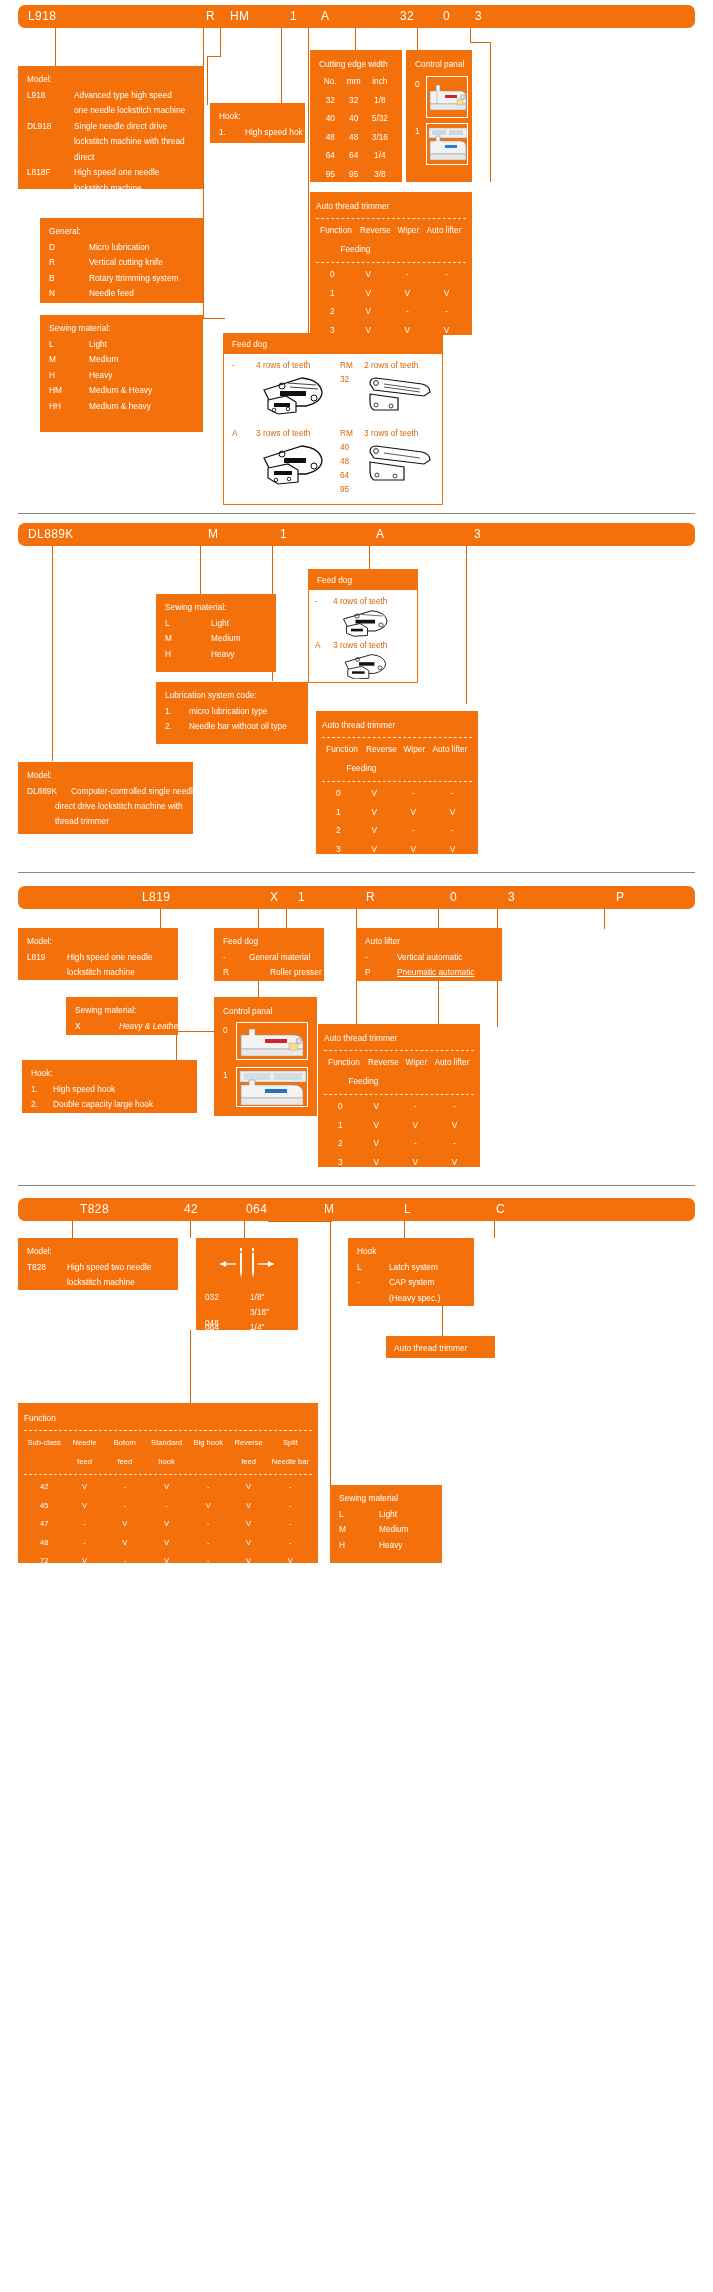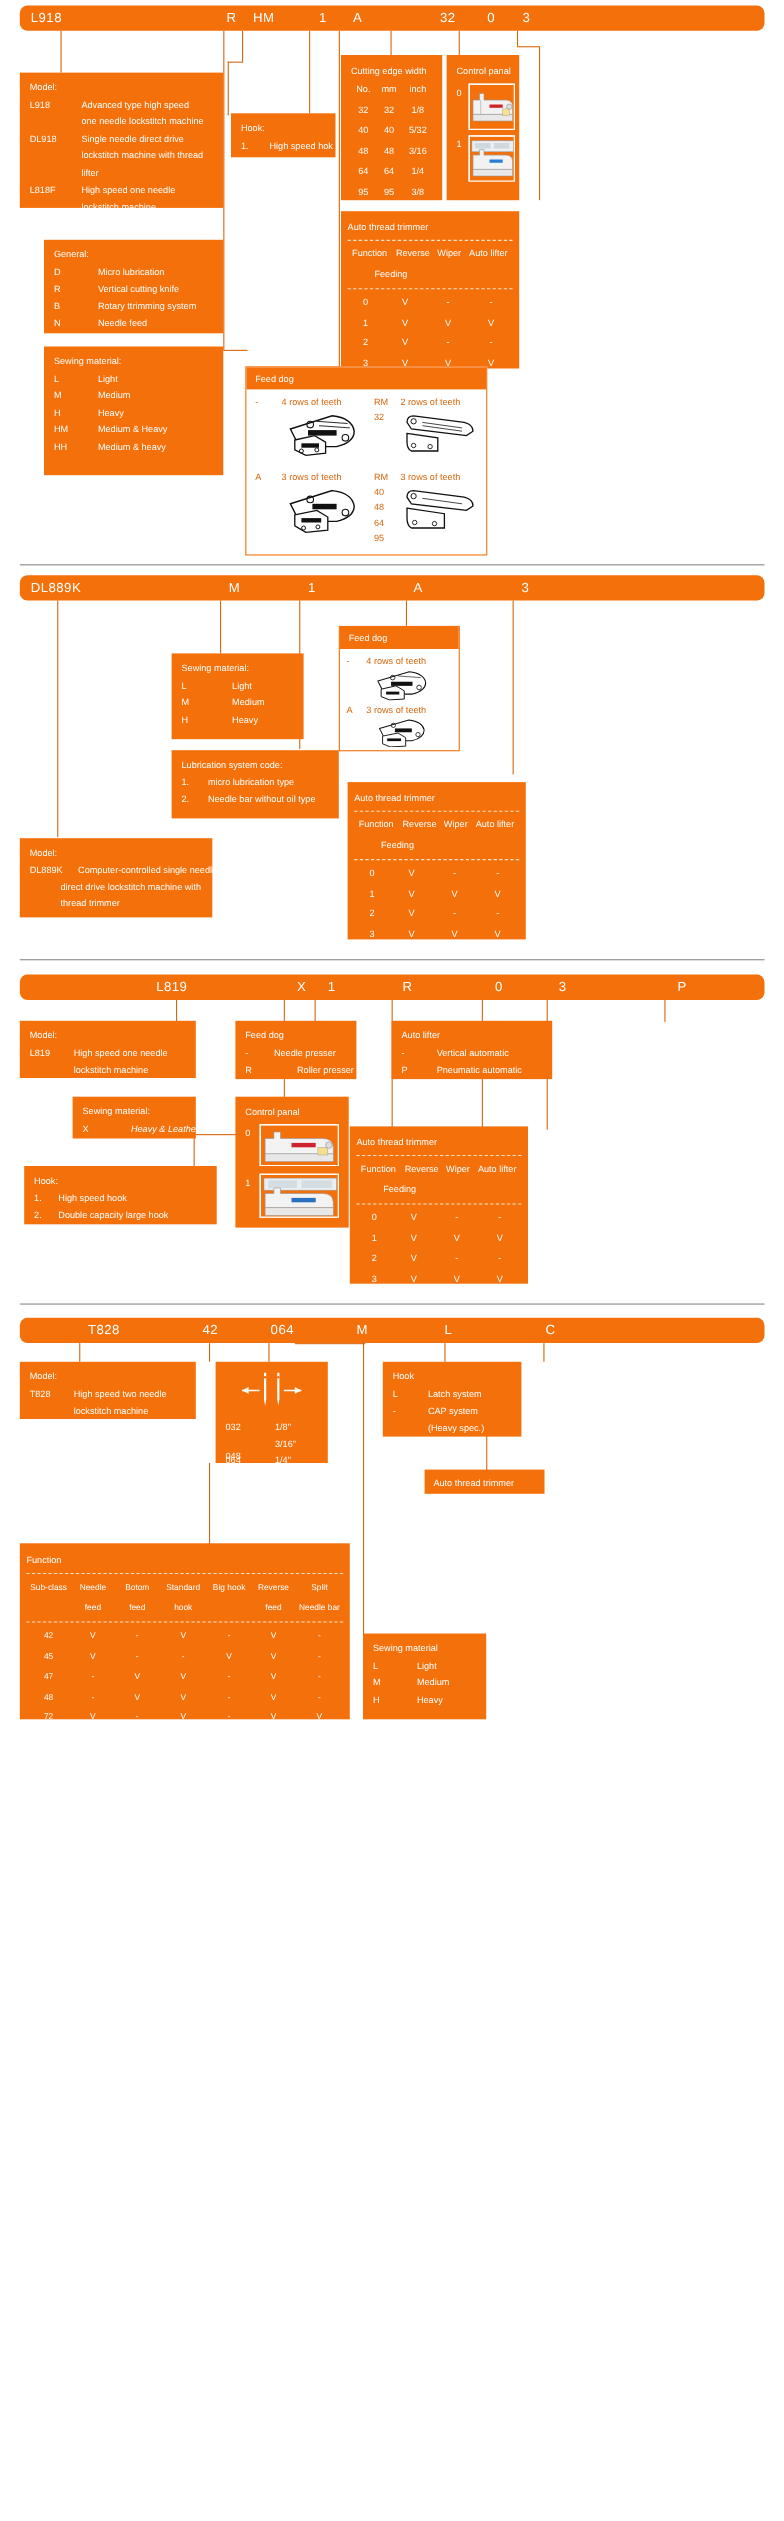--- a/index.html
+++ b/index.html
@@ -130,21 +130,21 @@
           <span class="v" style="left:47px;">one needle lockstitch machine</span>
         </span>
       <span class="row2">
           <span class="k">DL918</span>
           <span class="v" style="left:47px;">Single needle direct drive</span>
         </span>
       <span class="row2">
           <span class="v" style="left:47px;">lockstitch machine with thread</span>
         </span>
       <span class="row2">
-          <span class="v" style="left:47px;">lifter</span>
+          <span class="v" style="left:47px;">direct</span>
         </span>
       <span class="row2">
           <span class="k">L818F</span>
           <span class="v" style="left:47px;">High speed one needle</span>
         </span>
       <span class="row2">
           <span class="v" style="left:47px;">lockstitch machine</span>
         </span>
     </div>
 
@@ -565,21 +565,21 @@
       <span class="row2">
           <span class="k">2.</span>
           <span class="v" style="left:22px;">Double capacity large hook</span>
         </span>
     </div>
 
     <div class="panel" style="left:214px; top:928px; width:110px; height:53px;">
       <span class="ttl">Feed dog</span>
       <span class="row2">
           <span class="k">-</span>
-          <span class="v" style="left:26px;">Needle presser</span>
+          <span class="v" style="left:26px;">General material</span>
         </span>
       <span class="row2">
           <span class="k">R</span>
           <span class="v" style="left:26px;margin-left:21px;">Roller presser</span>
         </span>
     </div>
 
     <div class="panel" style="left:214px; top:997px; width:103px; height:119px; padding-top:7px;">
       <span class="ttl">Control panal</span>
       <span style="position:absolute; left:9px; top:26px;">0</span>
@@ -608,21 +608,21 @@
     </div>
 
     <div class="panel" style="left:356px; top:928px; width:146px; height:53px;">
       <span class="ttl">Auto lifter</span>
       <span class="row2">
           <span class="k">-</span>
           <span class="v" style="left:32px;">Vertical automatic</span>
         </span>
       <span class="row2">
           <span class="k">P</span>
-          <span class="v" style="left:32px;">Pneumatic automatic</span>
+          <span class="v" style="left:32px;text-decoration:underline;">Pneumatic automatic</span>
         </span>
     </div>
 
     <div class="panel" style="left:318px; top:1024px; width:162px; height:143px; padding:7px 6px;">
       <span class="ttl">Auto thread trimmer</span>
       <div class="dash"></div>
       <table class="t">
         <tbody>
             <tr>
           <th>Function</th>

